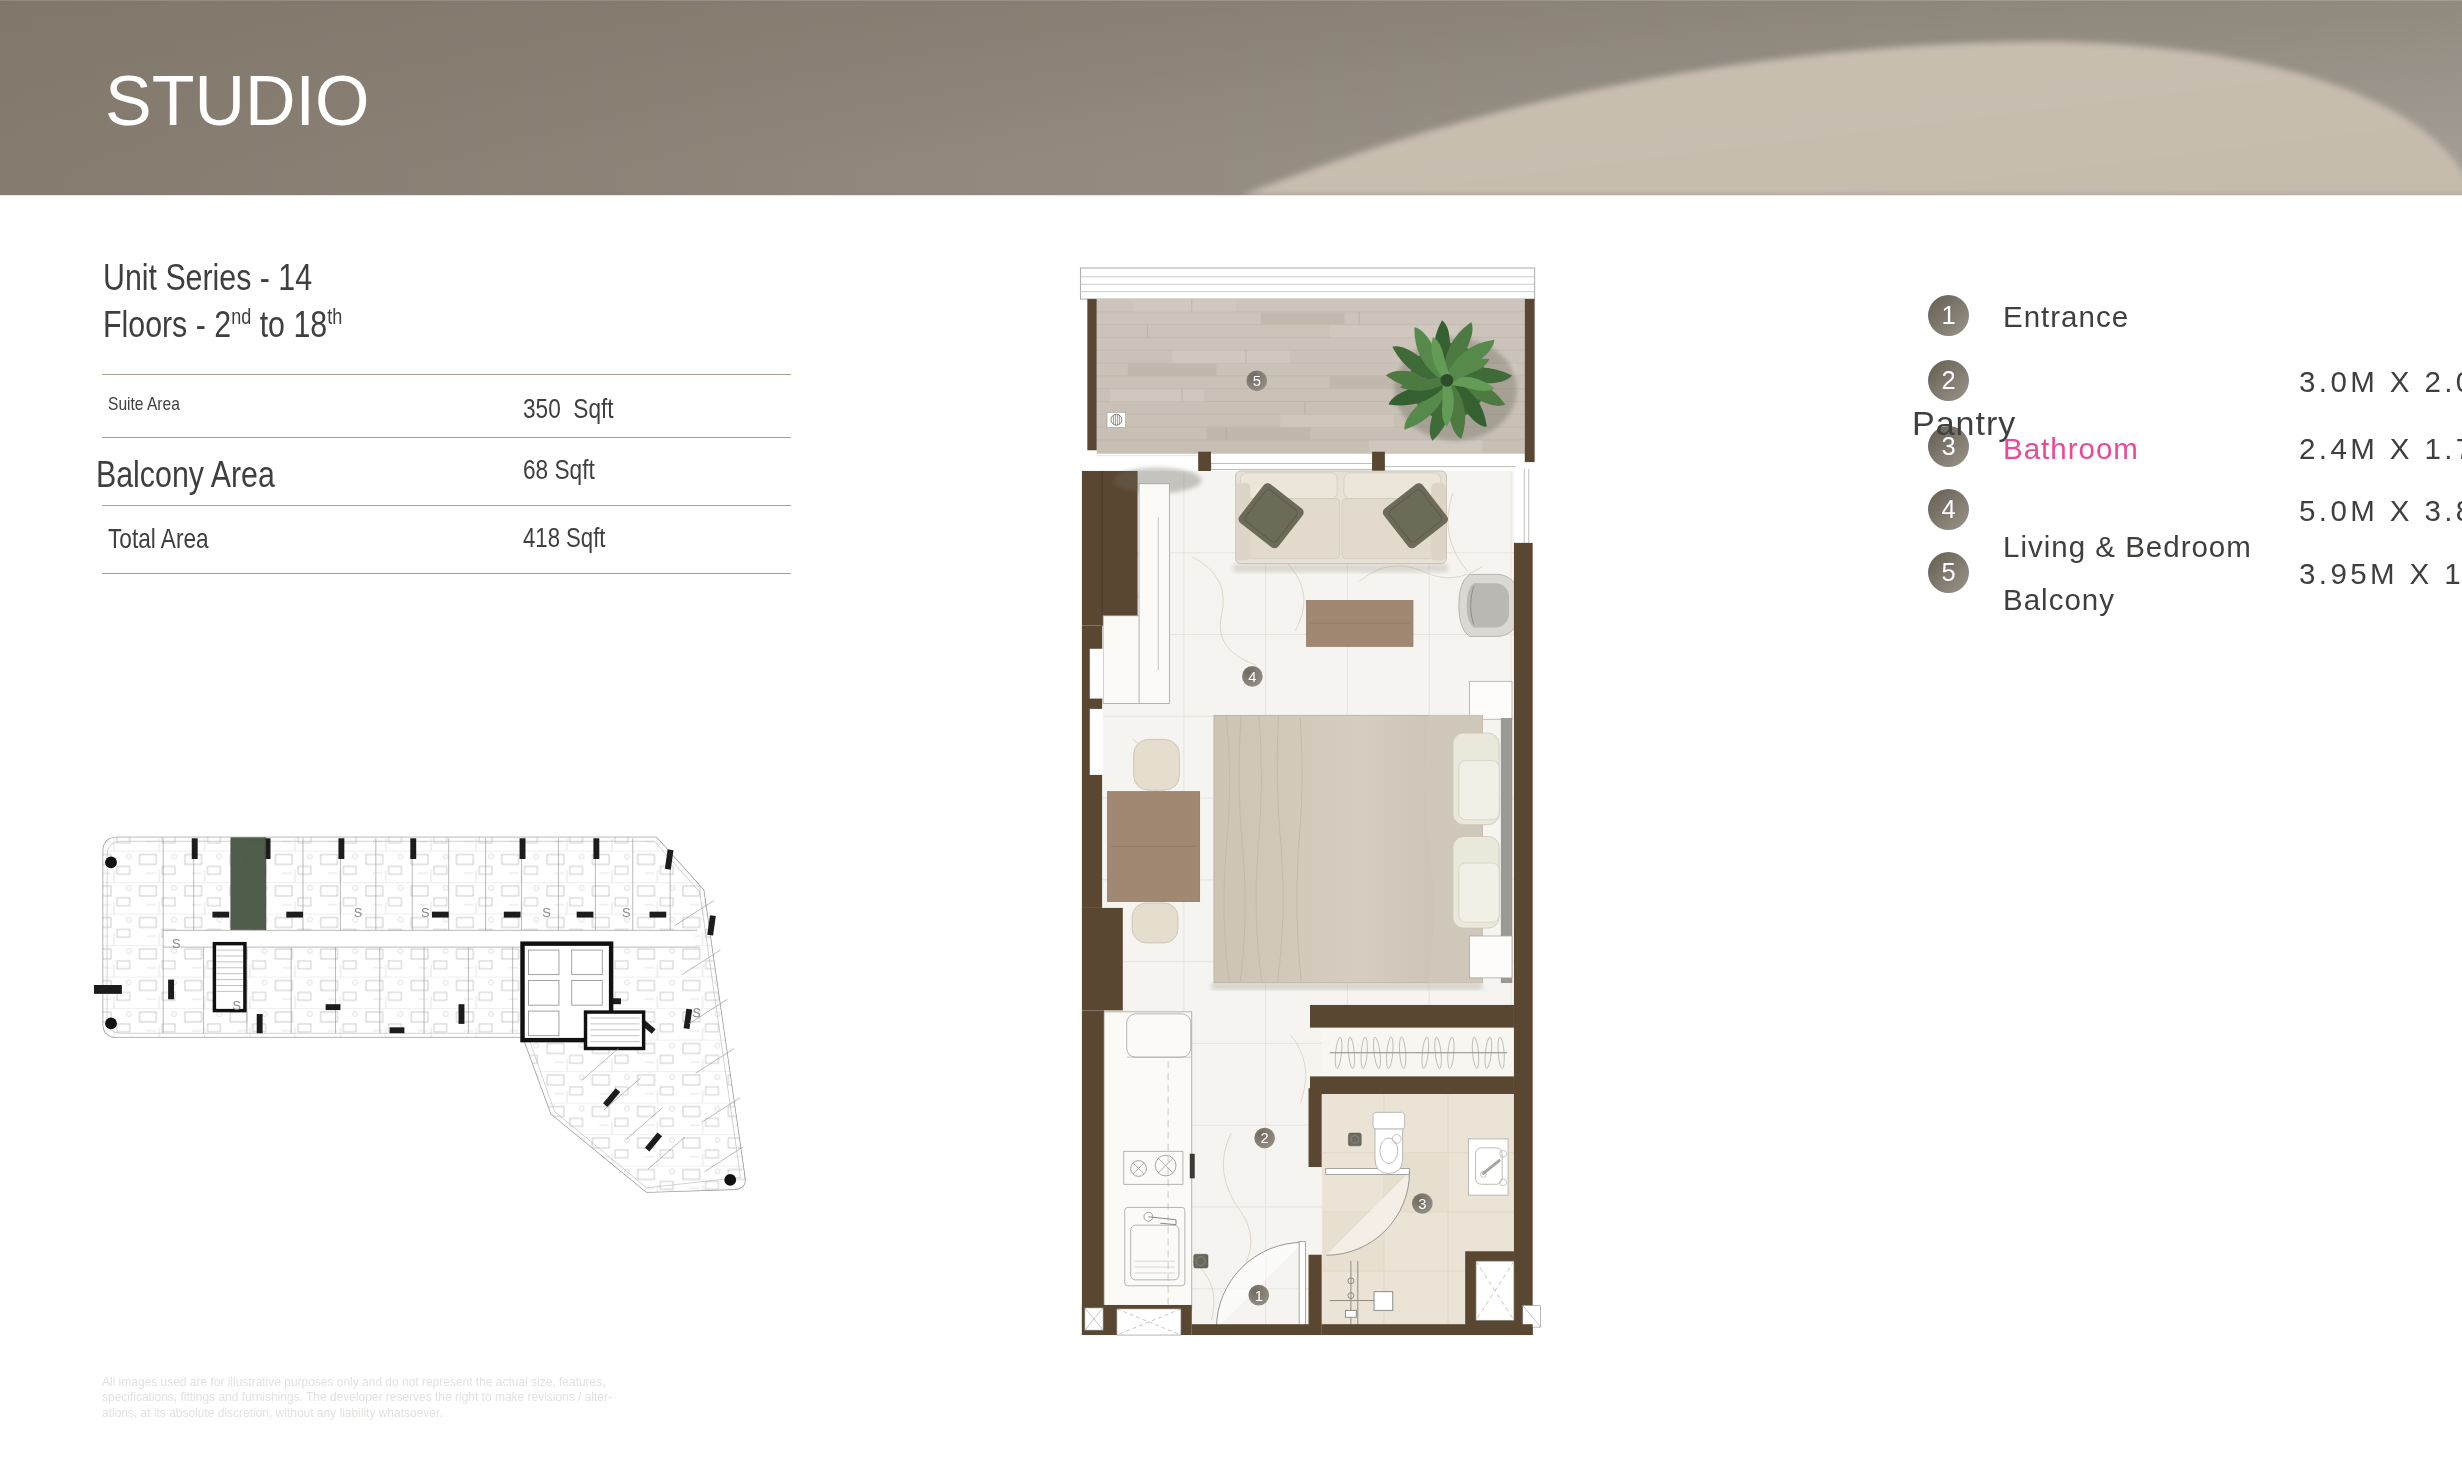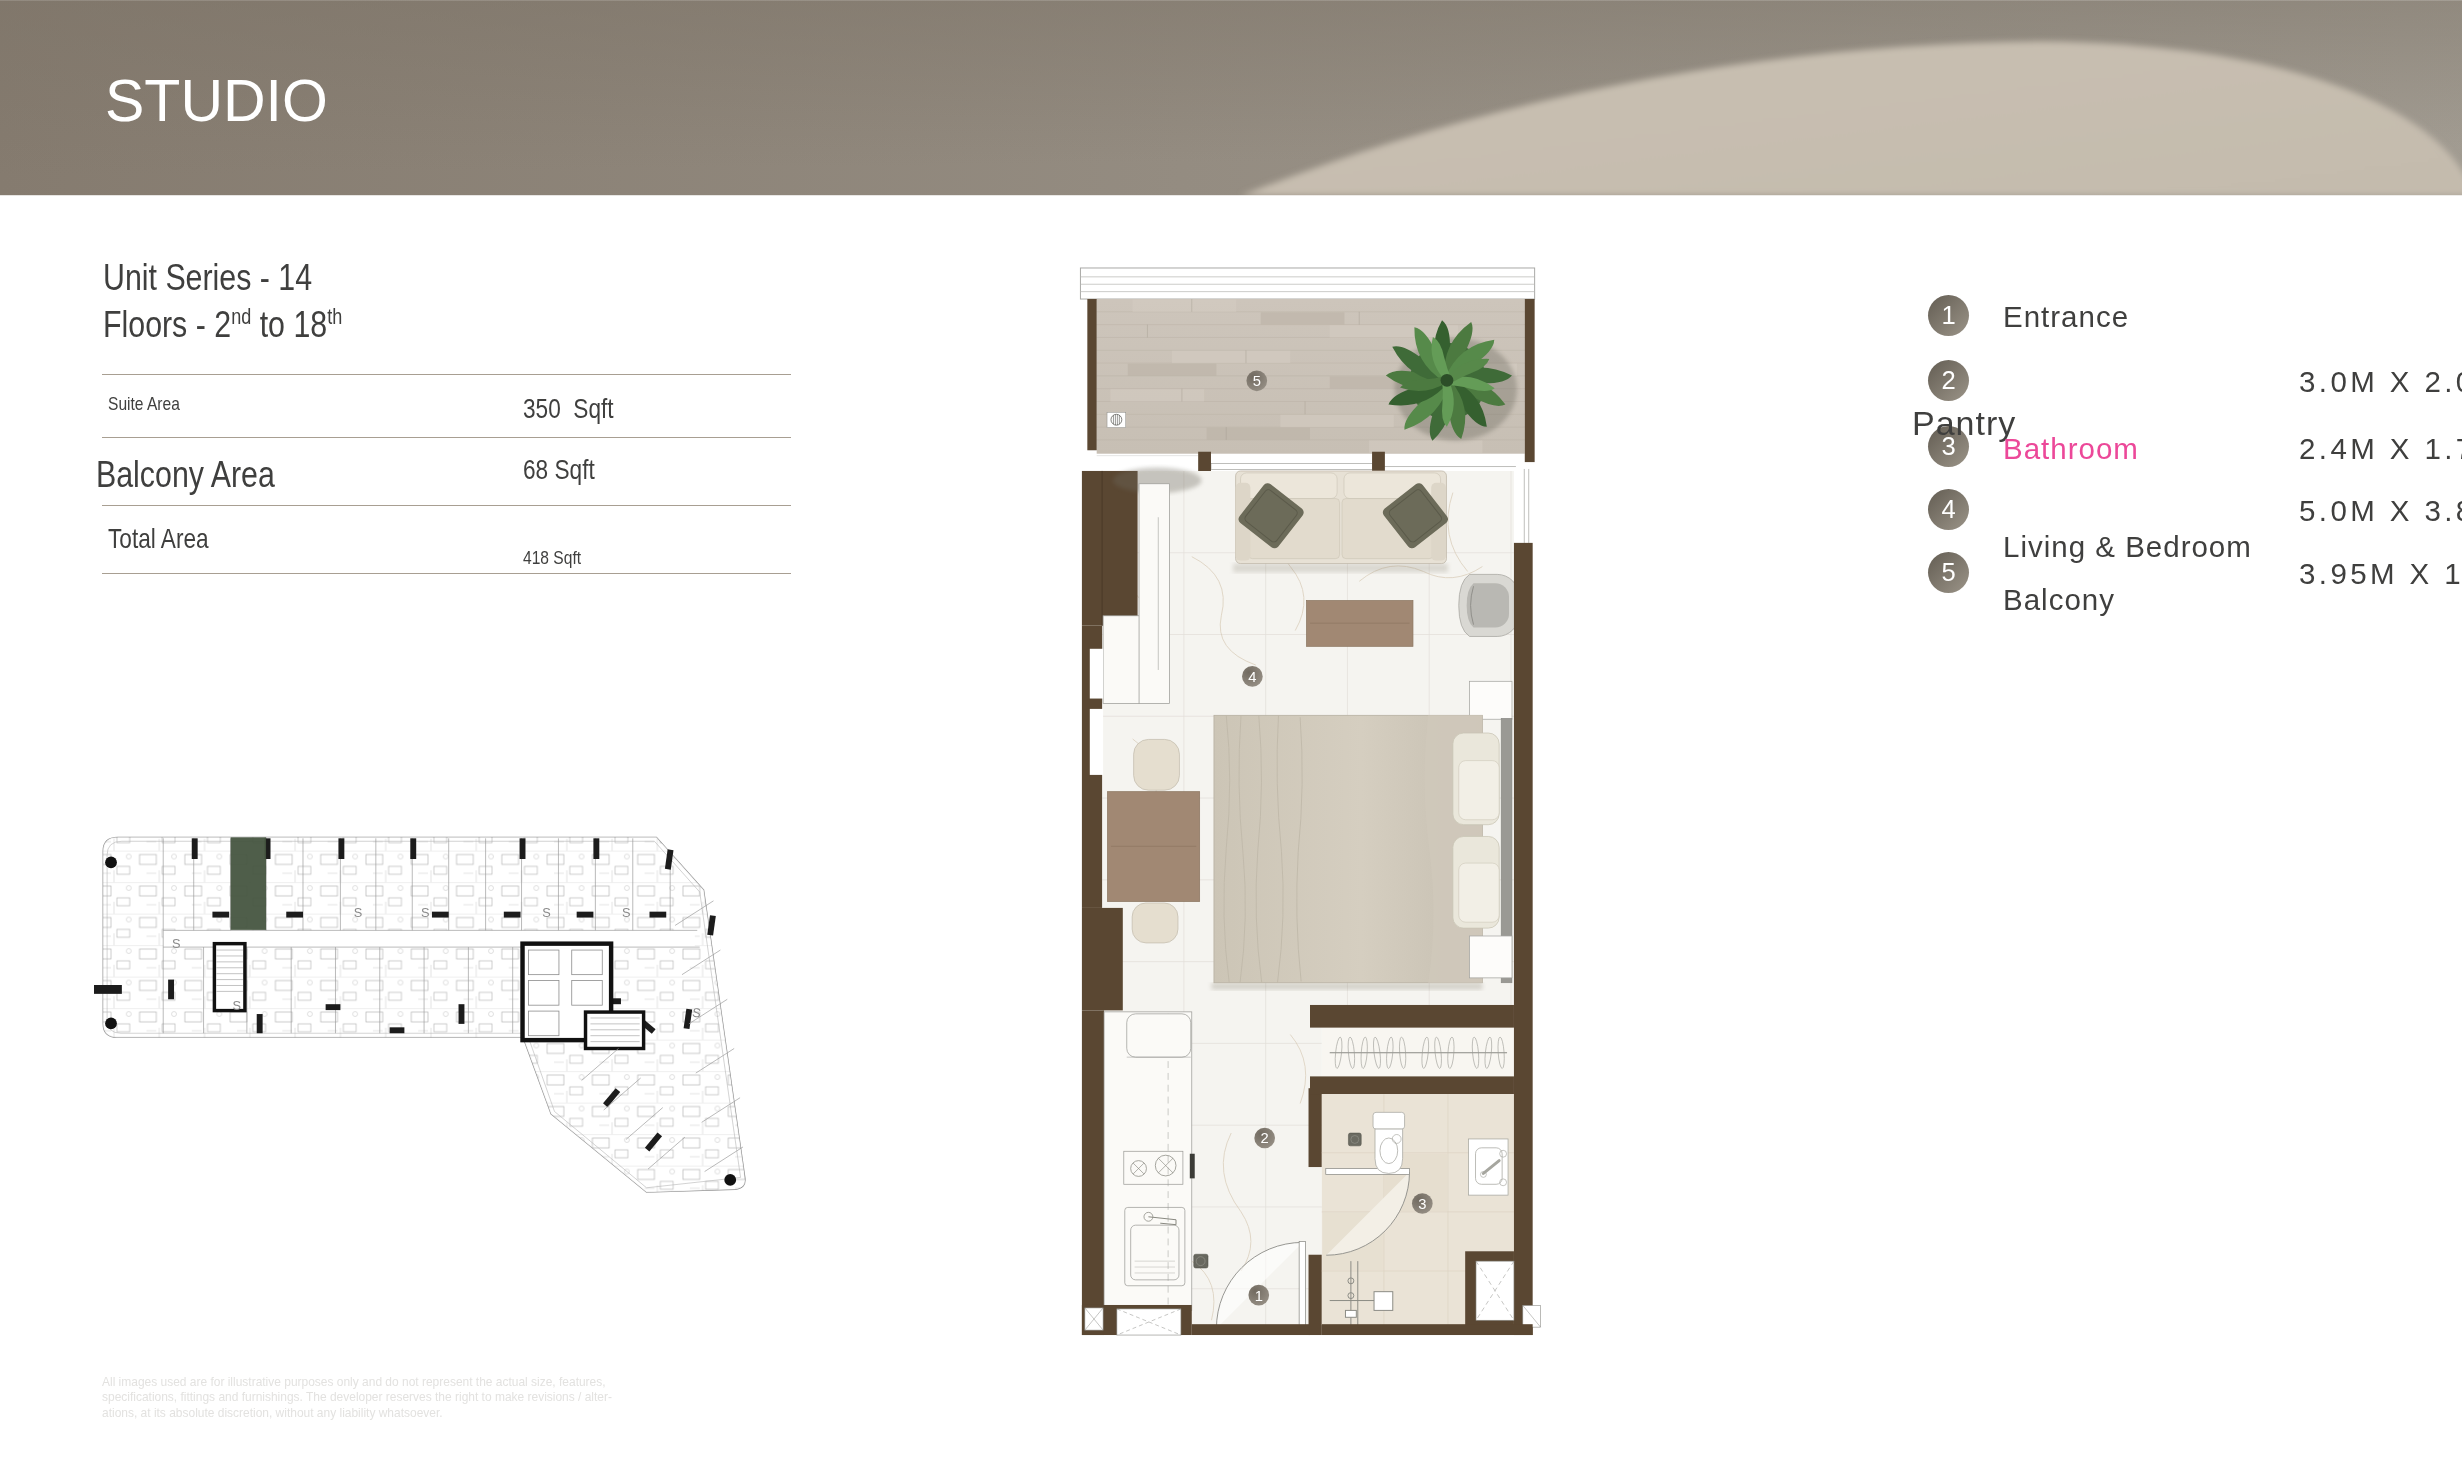--- a/index.html
+++ b/index.html
@@ -33,37 +33,37 @@
   <linearGradient id="hgtop" x1="0" y1="0" x2="0.25" y2="1.6">
     <stop offset="0" stop-color="#7d7468" stop-opacity="0.55"></stop>
     <stop offset="0.55" stop-color="#7d7468" stop-opacity="0"></stop>
   </linearGradient>
   <rect x="0" y="0" width="5334" height="397" fill="url(#hgtop)"></rect>
 
   <path d="M2520,397 C3000,205 3560,88 4150,84 C4680,90 4975,235 5022,397 Z" fill="url(#hg2)" filter="url(#soft)"></path>
   <rect x="0" y="396" width="5334" height="3" fill="#ffffff"></rect>
 </svg>
 
-<div class="abs" style="left:105px;top:72px;font-size:59px;line-height:59px;color:#ffffff;letter-spacing:0px;">STUDIO</div>
+<div class="abs" style="left:105px;top:72px;font-size:70px;line-height:59px;color:#ffffff;letter-spacing:0px;">STUDIO</div>
 
 <div class="abs" style="left:103px;top:258px;font-size:37px;line-height:39px;color:#3f3f3e;">
   <span class="sx">Unit Series - 14</span><br>
   <span class="sx">Floors - 2<sup style="font-size:22px;">nd</sup> to 18<sup style="font-size:22px;">th</sup></span>
 </div>
 
 <div class="abs" style="left:102px;top:374px;width:689px;height:1px;background:#a89f92;"></div>
 <div class="abs" style="left:102px;top:437px;width:689px;height:1px;background:#a89f92;"></div>
 <div class="abs" style="left:102px;top:505px;width:689px;height:1px;background:#a89f92;"></div>
 <div class="abs" style="left:102px;top:573px;width:689px;height:1px;background:#a89f92;"></div>
 <div class="abs" style="left:108px;top:393px;font-size:19px;color:#3f3f3e;"><span class="sx">Suite Area</span></div>
 <div class="abs" style="left:523px;top:393px;font-size:27.6px;color:#3f3f3e;"><span class="sx">350&nbsp; Sqft</span></div>
 <div class="abs" style="left:96px;top:454px;font-size:37px;color:#3f3f3e;"><span class="sx">Balcony Area</span></div>
 <div class="abs" style="left:523px;top:454px;font-size:27.6px;color:#3f3f3e;"><span class="sx">68 Sqft</span></div>
 <div class="abs" style="left:108px;top:523px;font-size:27.6px;color:#3f3f3e;"><span class="sx">Total Area</span></div>
-<div class="abs" style="left:523px;top:523px;font-size:19px;color:#3f3f3e;margin-top:24px;"><span class="sx">418 Sqft</span></div>
+<div class="abs" style="left:523px;top:523px;font-size:27px;color:#3f3f3e;"><span class="sx">418 Sqft</span></div>
 
 <div class="abs" style="left:1928px;top:295px;width:41px;height:41px;border-radius:50%;background:linear-gradient(135deg,#635d53,#9b9488);color:#fff;text-align:center;font-size:25.6px;line-height:41px;">1</div>
 <div class="abs" style="left:1928px;top:360px;width:41px;height:41px;border-radius:50%;background:linear-gradient(135deg,#635d53,#9b9488);color:#fff;text-align:center;font-size:25.6px;line-height:41px;">2</div>
 <div class="abs" style="left:1928px;top:426px;width:41px;height:41px;border-radius:50%;background:linear-gradient(135deg,#635d53,#9b9488);color:#fff;text-align:center;font-size:25.6px;line-height:41px;">3</div>
 <div class="abs" style="left:1928px;top:489px;width:41px;height:41px;border-radius:50%;background:linear-gradient(135deg,#635d53,#9b9488);color:#fff;text-align:center;font-size:25.6px;line-height:41px;">4</div>
 <div class="abs" style="left:1928px;top:552px;width:41px;height:41px;border-radius:50%;background:linear-gradient(135deg,#635d53,#9b9488);color:#fff;text-align:center;font-size:25.6px;line-height:41px;">5</div>
 <div class="abs" style="left:2003px;top:300px;font-size:29.5px;color:#3f3f3e;text-align:right;"><span class="sx85">Entrance</span></div>
 <div class="abs" style="left:1912px;top:365px;font-size:34px;color:#3f3f3e;margin-top:39px;"><span class="sx85">Pantry</span></div>
 <div class="abs" style="left:2003px;top:432px;font-size:29.5px;color:#ec4899;"><span class="sx85">Bathroom</span></div>
 <div class="abs" style="left:2003px;top:494px;font-size:29.5px;color:#3f3f3e;margin-top:36px;"><span class="sx85">Living &amp; Bedroom</span></div>

